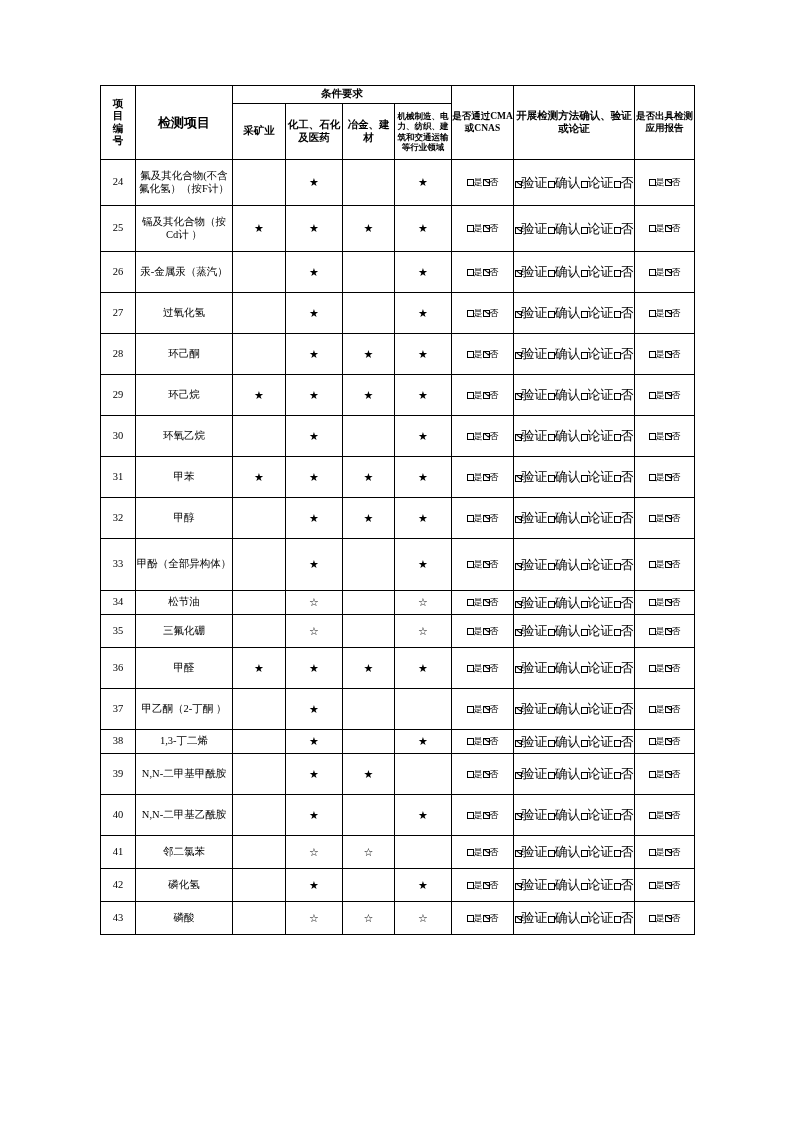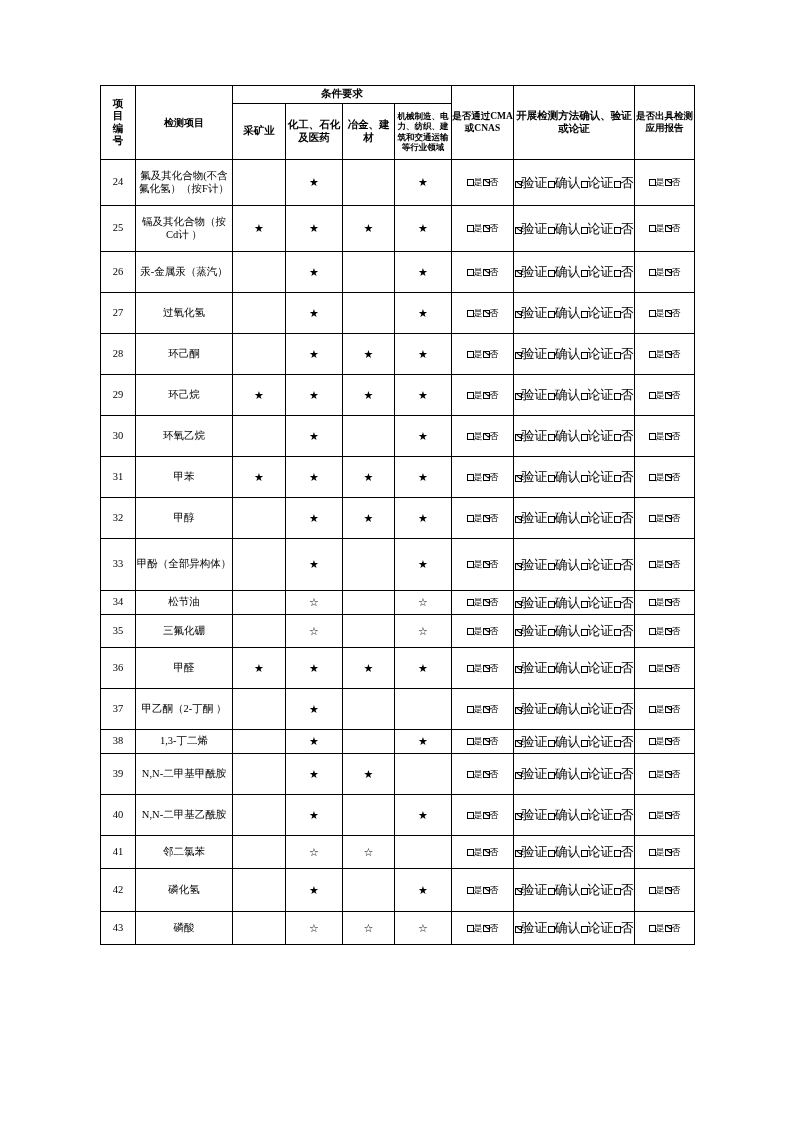--- a/index.html
+++ b/index.html
@@ -51,21 +51,21 @@
   
   .hdr-cond {
     height: 17px;
     font-size: 10.5px;
   }
   .hdr-no {
     font-size: 10.5px;
     line-height: 1.12;
   }
   .hdr-no span { display: block; }
-  .hdr-item { font-size: 10px; }
+  .hdr-item { font-size: 13px; }
   .hdr-sub {
     font-size: 10.5px;
     height: 55px;
   }
   .hdr-mach {
     font-size: 8.5px;
     line-height: 1.15;
     padding: 0 2px;
     margin-left: 36px;
   }
@@ -355,21 +355,21 @@
           <td class="no">41</td>
           <td class="item">邻二氯苯</td>
           <td class="mark"></td>
           <td class="mark"><span class="hollow">☆</span></td>
           <td class="mark"><span class="hollow">☆</span></td>
           <td class="mark"></td>
           <td class="cma"><span class="opt"><span class="cb"></span><span>是</span></span><span class="opt"><span class="cb checked"></span><span>否</span></span></td>
           <td class="method"><span class="opt"><span class="cb checked"></span><span>验证</span></span><span class="opt"><span class="cb"></span><span>确认</span></span><span class="opt"><span class="cb"></span><span>论证</span></span><span class="opt"><span class="cb"></span><span>否</span></span></td>
           <td class="report"><span class="opt"><span class="cb"></span><span>是</span></span><span class="opt"><span class="cb checked"></span><span>否</span></span></td>
         </tr>
-        <tr style="height: 43px;">
+        <tr style="height: 33px;">
           <td class="no">42</td>
           <td class="item">磷化氢</td>
           <td class="mark"></td>
           <td class="mark"><span class="star">★</span></td>
           <td class="mark"></td>
           <td class="mark"><span class="star">★</span></td>
           <td class="cma"><span class="opt"><span class="cb"></span><span>是</span></span><span class="opt"><span class="cb checked"></span><span>否</span></span></td>
           <td class="method"><span class="opt"><span class="cb checked"></span><span>验证</span></span><span class="opt"><span class="cb"></span><span>确认</span></span><span class="opt"><span class="cb"></span><span>论证</span></span><span class="opt"><span class="cb"></span><span>否</span></span></td>
           <td class="report"><span class="opt"><span class="cb"></span><span>是</span></span><span class="opt"><span class="cb checked"></span><span>否</span></span></td>
         </tr>

